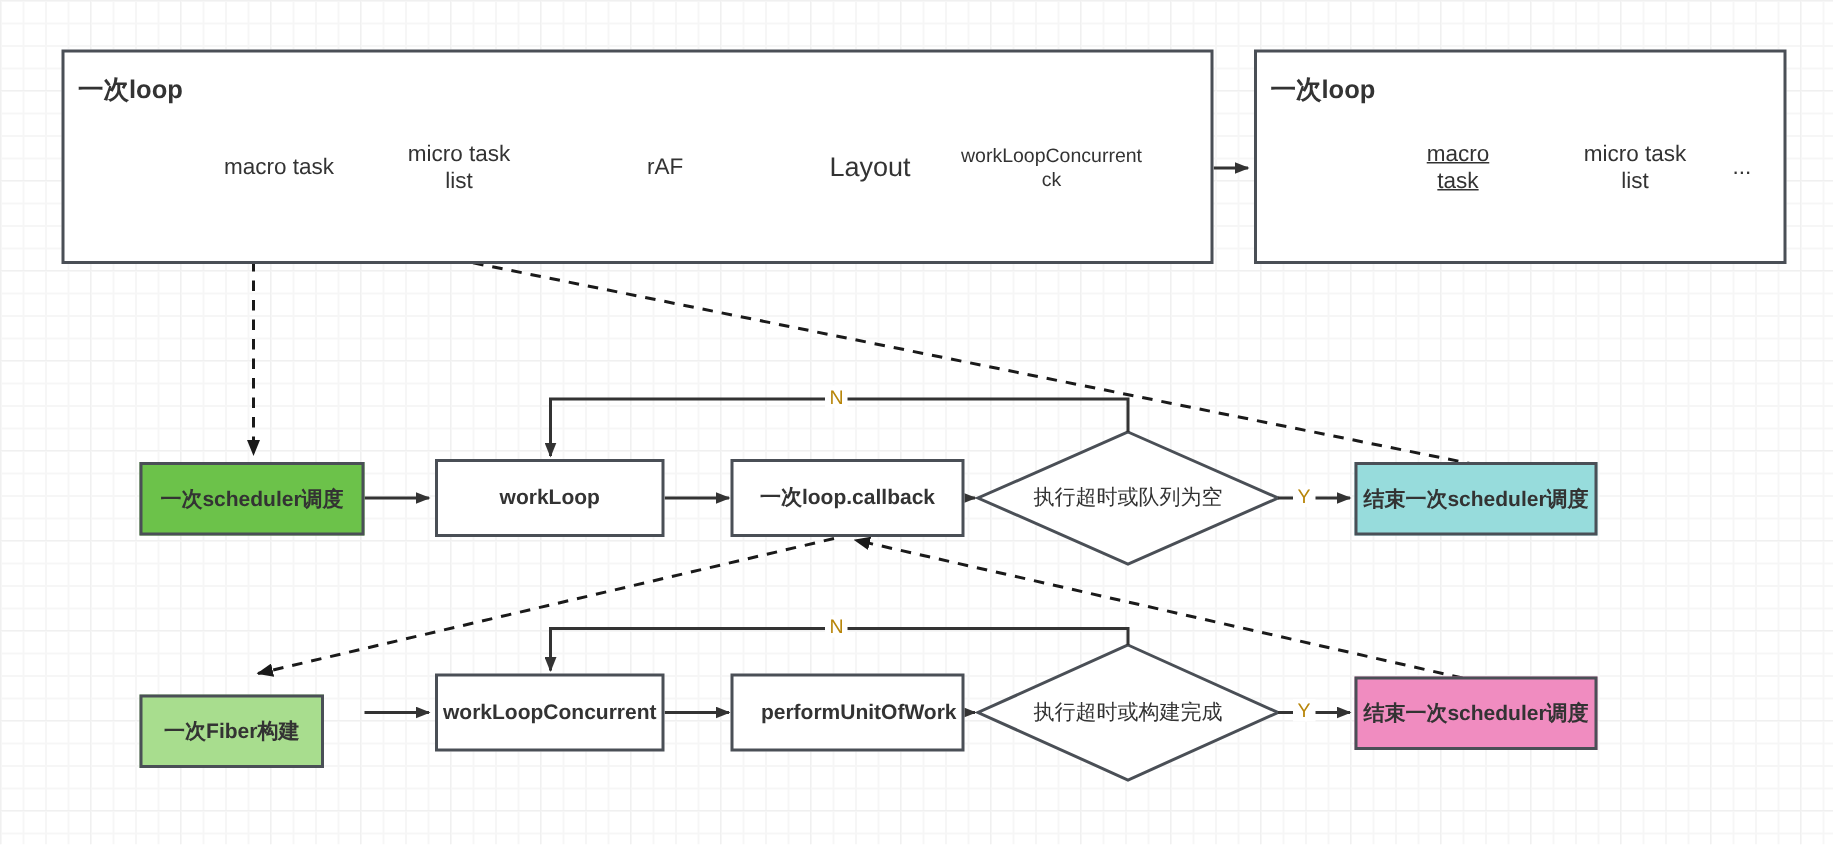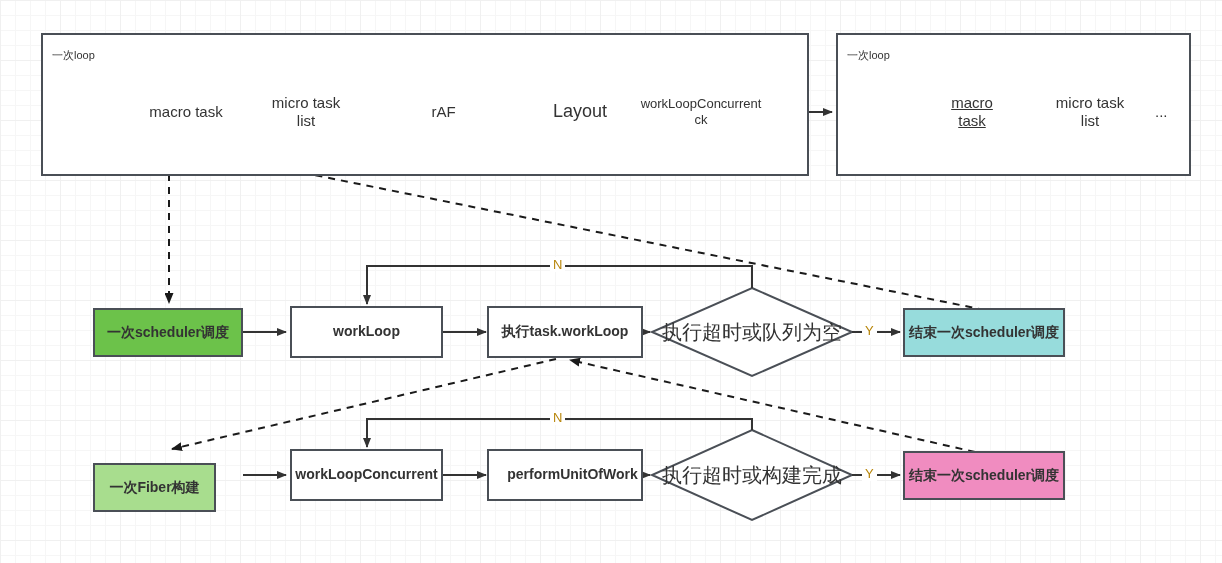--- a/index.html
+++ b/index.html
@@ -44,23 +44,24 @@
   .group-box {
     position: absolute;
     box-sizing: border-box;
     border: 2px solid #4a4f56;
     background: #ffffff;
     z-index: 1;
   }
   .group-label {
     position: absolute;
     color: #333333;
-    font-size: 11px;
+    font-size: 17px;
     z-index: 4;
     white-space: nowrap;
+    font-weight: bold;
   }
   .rbox {
     border: 2px solid #4a4f56;
     border-radius: 0;
     background: #ffffff;
     font-weight: bold;
   }
   .chev-label {
     position: absolute;
     display: flex;
@@ -87,21 +88,21 @@
     color: #333333;
     font-size: 15px;
     z-index: 4;
   }
   .diamond-label {
     position: absolute;
     display: flex;
     align-items: center;
     justify-content: center;
     color: #333333;
-    font-size: 20px;
+    font-size: 14px;
     z-index: 4;
     pointer-events: none;
     white-space: nowrap;
   }
 </style>
 </head>
 <body>
 
 <div id="canvas">
 
@@ -172,21 +173,21 @@
 ck</div>
 
   <div class="chev-label" style="left:922px; top:77px; width:100px; height:70px; white-space:pre-line;text-decoration:underline;">macro
 task</div>
   <div class="chev-label" style="left:1035px; top:77px; width:110px; height:70px; white-space:pre-line;">micro task
 list</div>
   <div class="ellipsis" style="left:1155px; top:103px;">...</div>
 
   <div class="node rbox" style="left:93px; top:308px; width:150px; height:49px; background:#6cc24a;">一次scheduler调度</div>
   <div class="node rbox" style="left:290px; top:306px; width:153px; height:52px;">workLoop</div>
-  <div class="node rbox" style="left:487px; top:306px; width:156px; height:52px;">执行task.workLoop</div>
+  <div class="node rbox" style="left:487px; top:306px; width:156px; height:52px;">一次loop.callback</div>
   <div class="diamond-label" style="left:662px; top:318px; width:180px; height:28px;">执行超时或队列为空</div>
   <div class="node rbox" style="left:903px; top:308px; width:162px; height:49px; background:#97dcdc;">结束一次scheduler调度</div>
 
   <div class="edge-label" style="left:862px; top:323px;">Y</div>
   <div class="edge-label" style="left:550px; top:257px;">N</div>
 
   <div class="node rbox" style="left:93px; top:463px; width:123px; height:49px; background:#a8dd8e;text-align:center;">一次Fiber构建</div>
   <div class="node rbox" style="left:290px; top:449px; width:153px; height:52px;">workLoopConcurrent</div>
   <div class="node rbox" style="left:487px; top:449px; width:156px; height:52px;padding-left:15px;">performUnitOfWork</div>
   <div class="diamond-label" style="left:662px; top:461px; width:180px; height:28px;">执行超时或构建完成</div>

